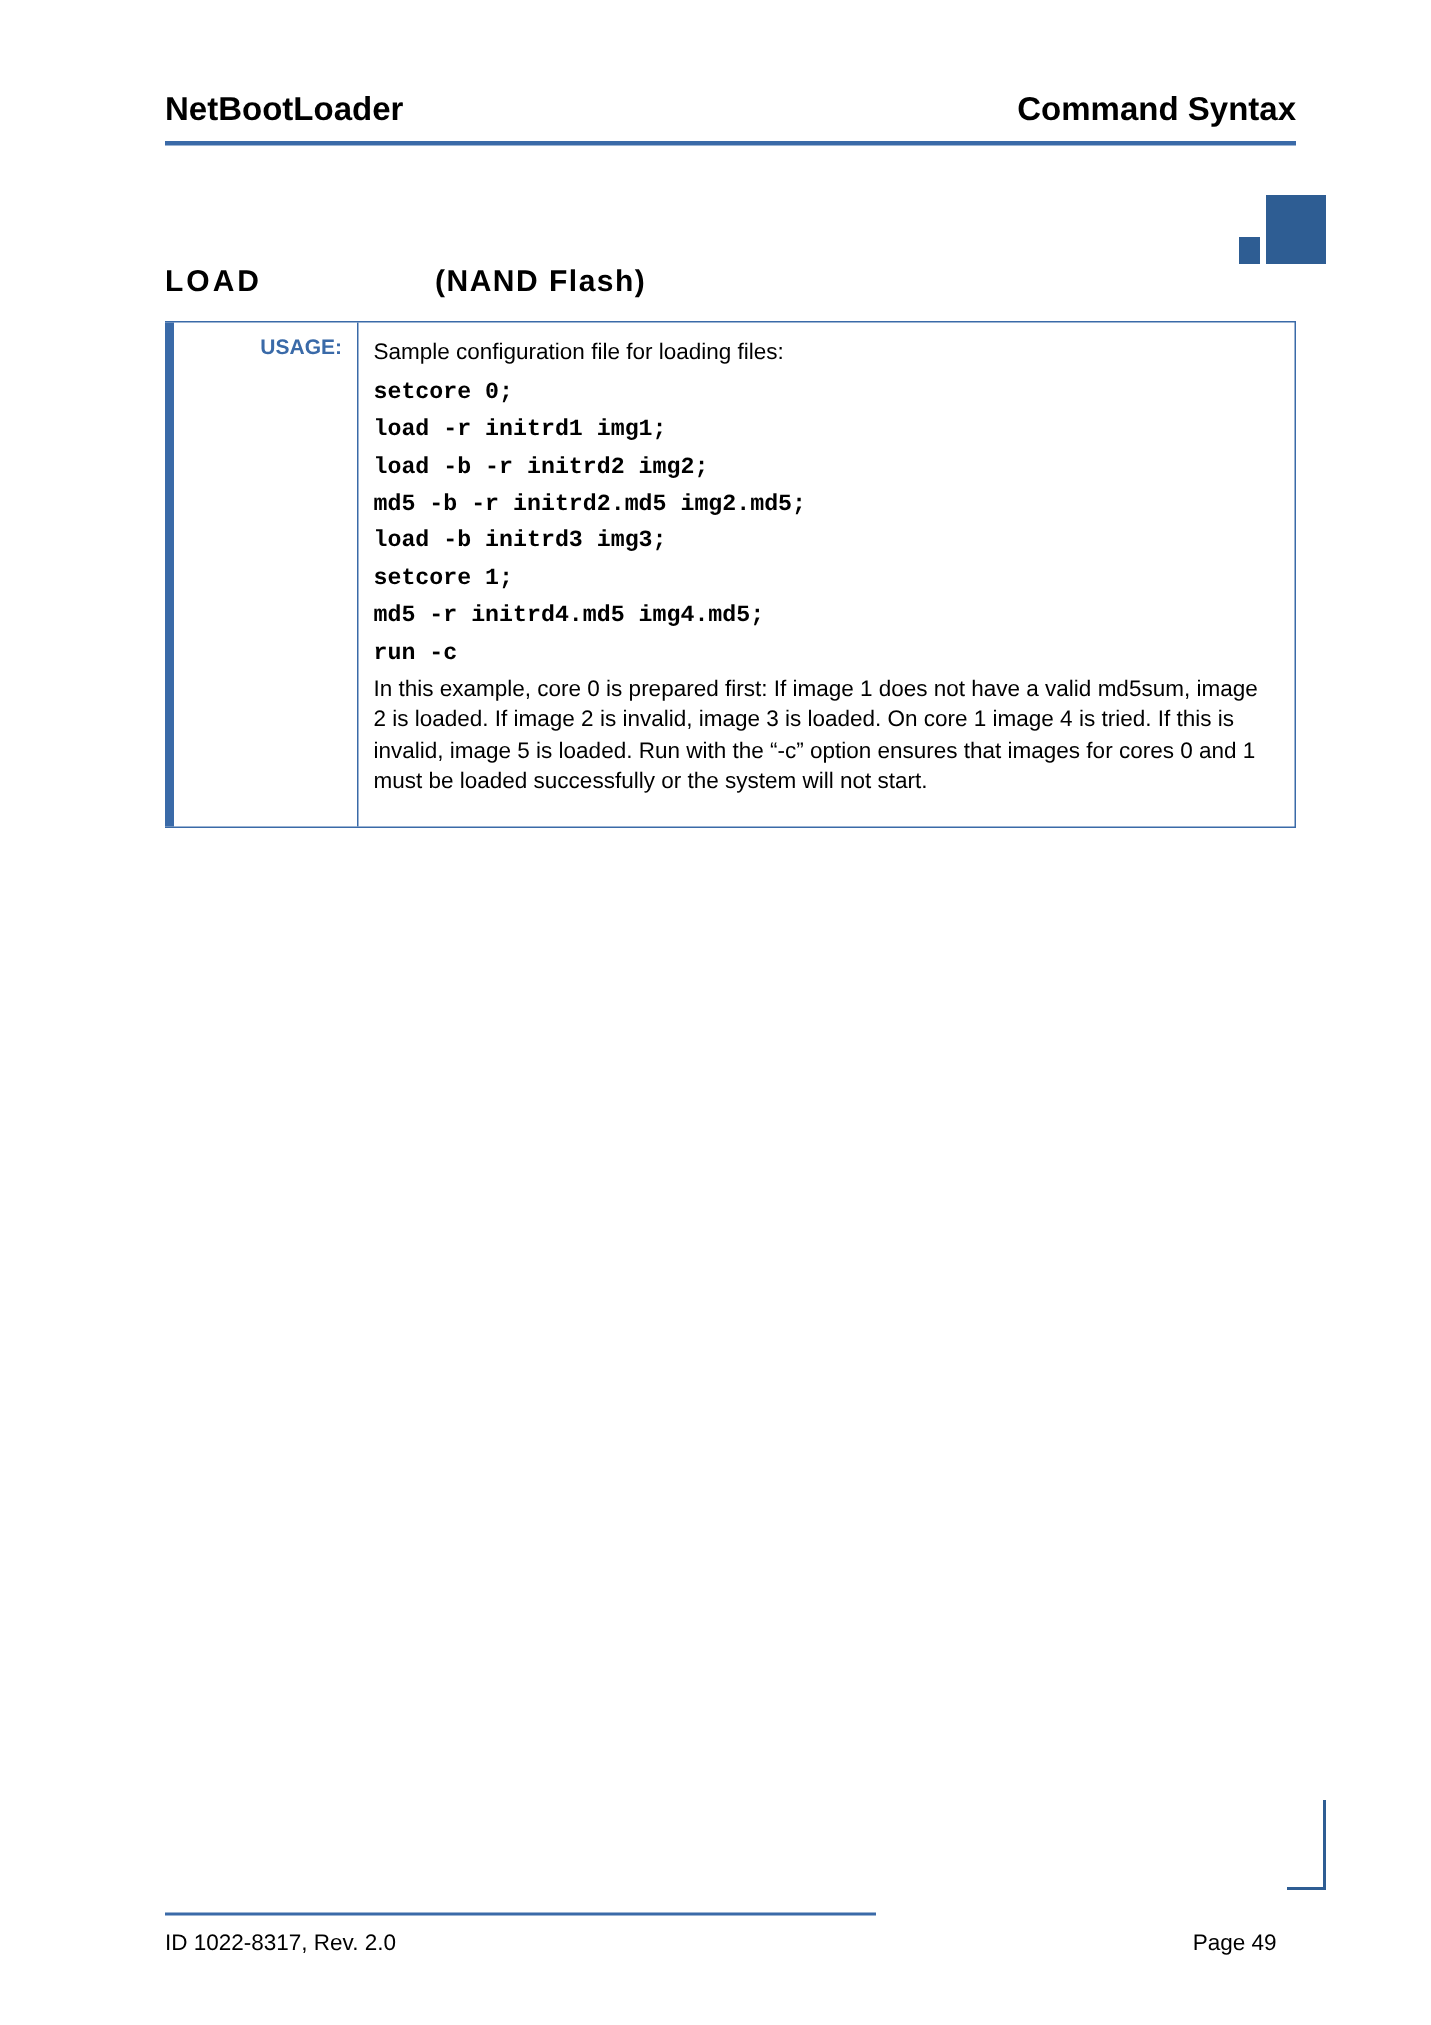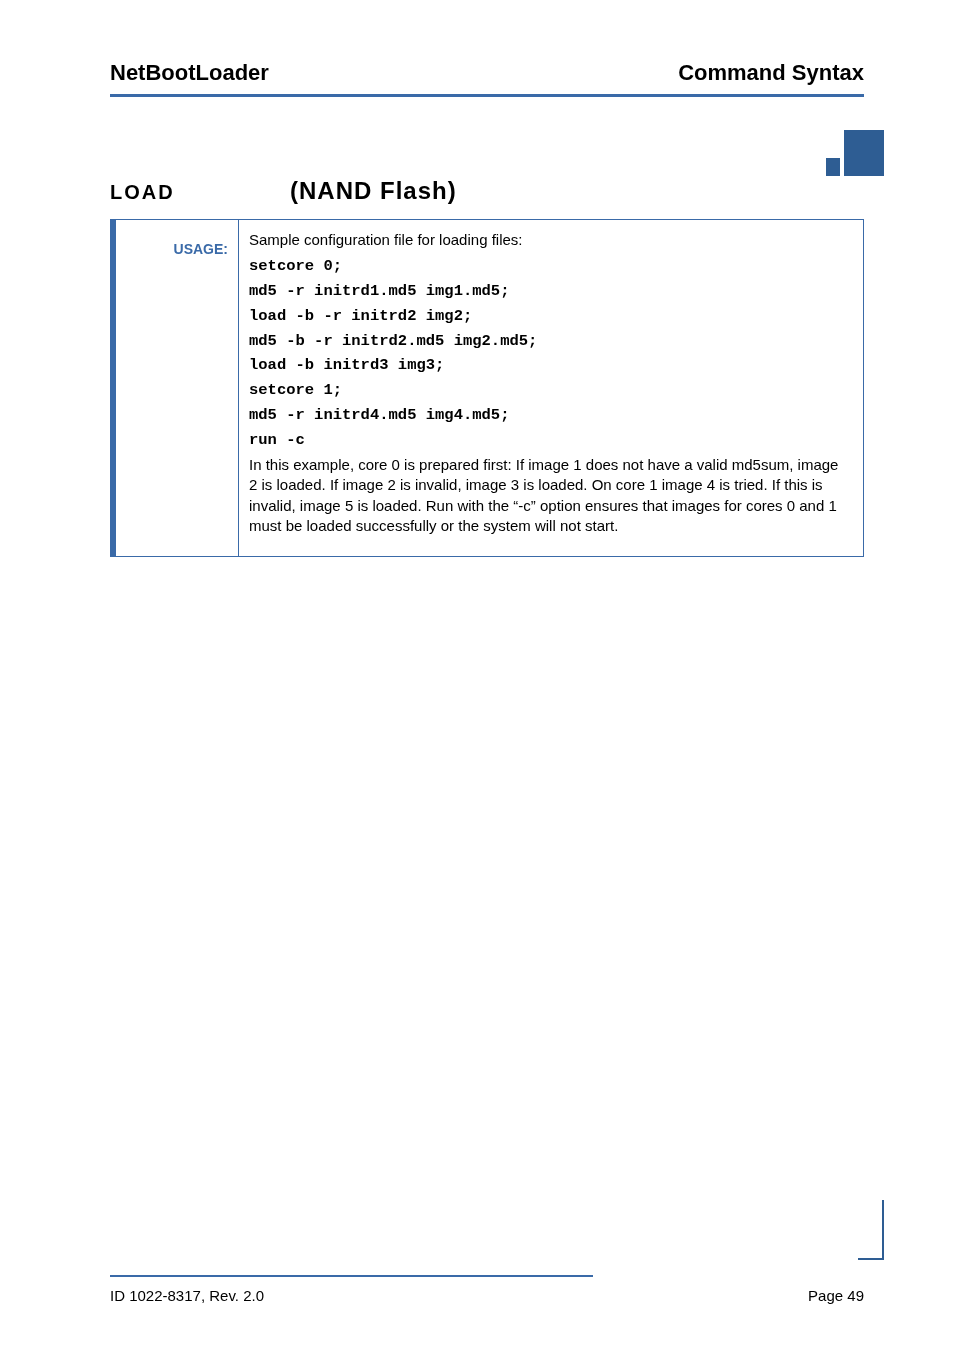--- a/index.html
+++ b/index.html
@@ -57,34 +57,34 @@
     display: flex;
     align-items: baseline;
   }
   .cmd-name {
     font-size: 20px;
     font-weight: bold;
     letter-spacing: 2px;
     width: 180px;
   }
   .cmd-sub {
-    font-size: 24px;
+    font-size: 20px;
     font-weight: bold;
     letter-spacing: 1px;
   }
   .table-wrap {
     border: 1px solid #3a6aa8;
     border-left: none;
     display: flex;
     width: 100%;
   }
   .label-col {
     width: 128px;
     border-left: 6px solid #3a6aa8;
-    padding: 20px 10px 0 0;
+    padding: 8px 10px 0 0;
     text-align: right;
   }
   .label-col .lbl {
     color: #3a6aa8;
     font-weight: bold;
     font-size: 14px;
   }
   .content-col {
     flex: 1;
     padding: 10px 14px 14px 10px;
@@ -98,21 +98,21 @@
     font-weight: bold;
     font-size: 15.5px;
     margin: 4px 0;
     white-space: pre;
   }
   .explain { margin-top: 0; }
   .footer {
     position: absolute;
     bottom: 46px;
     left: 110px;
-    right: 90px;
+    right: 103px;
   }
   .footer-rule {
     height: 2px;
     background: #3a6aa8;
     width: 64%;
     margin-bottom: 10px;
   }
   .footer-row {
     display: flex;
     justify-content: space-between;
@@ -155,21 +155,21 @@
   <div class="cmd-sub">(NAND Flash)</div>
 </div>
 
 <div class="table-wrap">
   <div class="label-col">
     <span class="lbl">USAGE:</span>
   </div>
   <div class="content-col">
     <p>Sample configuration file for loading files:</p>
     <div class="code-line">setcore 0;</div>
-    <div class="code-line">md5 -r initrd1.md5 img1.md5;</div>
+    <div class="code-line">load -r initrd1 img1;</div>
     <div class="code-line">load -b -r initrd2 img2;</div>
     <div class="code-line">md5 -b -r initrd2.md5 img2.md5;</div>
     <div class="code-line">load -b initrd3 img3;</div>
     <div class="code-line">setcore 1;</div>
     <div class="code-line">md5 -r initrd4.md5 img4.md5;</div>
     <div class="code-line">run -c</div>
     <p class="explain">In this example, core 0 is prepared first: If image 1 does not have a valid md5sum, image 2 is loaded. If image 2 is invalid, image 3 is loaded. On core 1 image 4 is tried. If this is invalid, image 5 is loaded. Run with the “-c” option ensures that images for cores 0 and 1 must be loaded successfully or the system will not start.</p>
   </div>
 </div>
 

